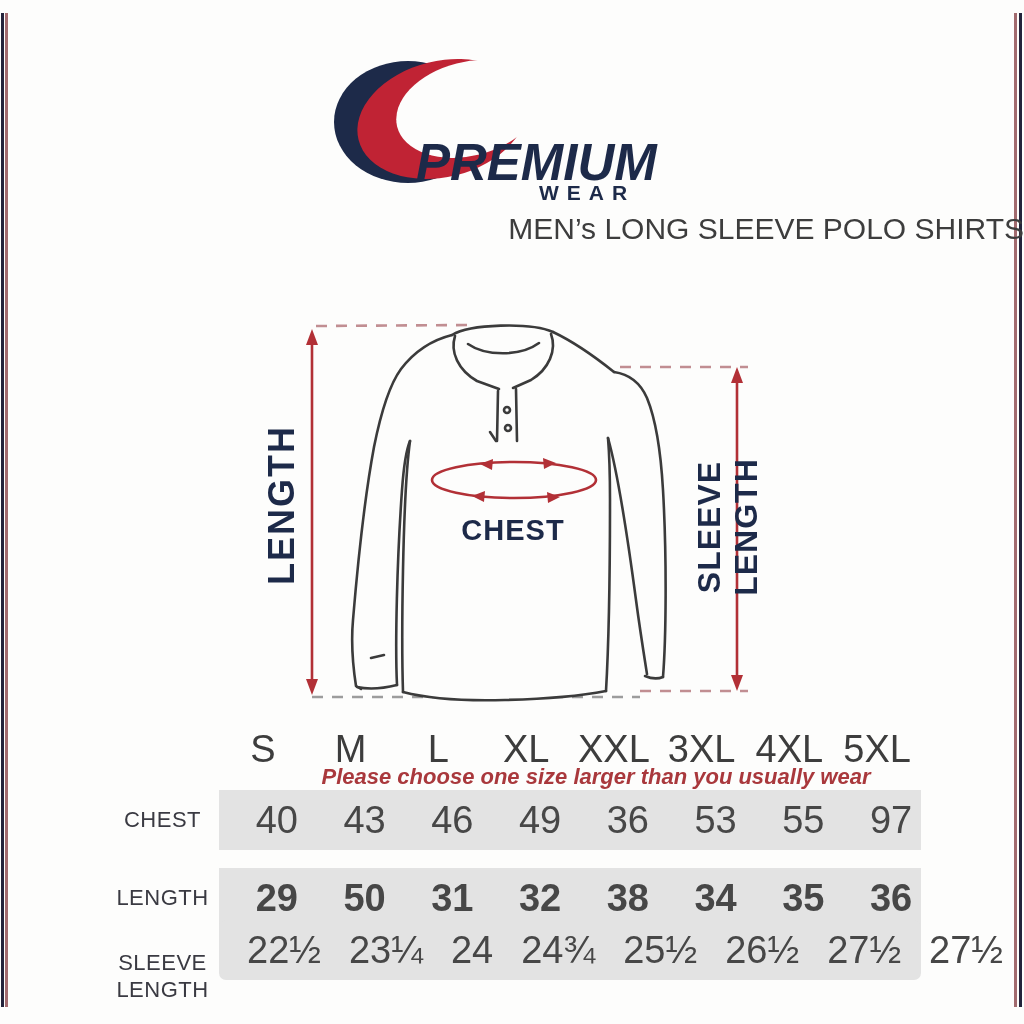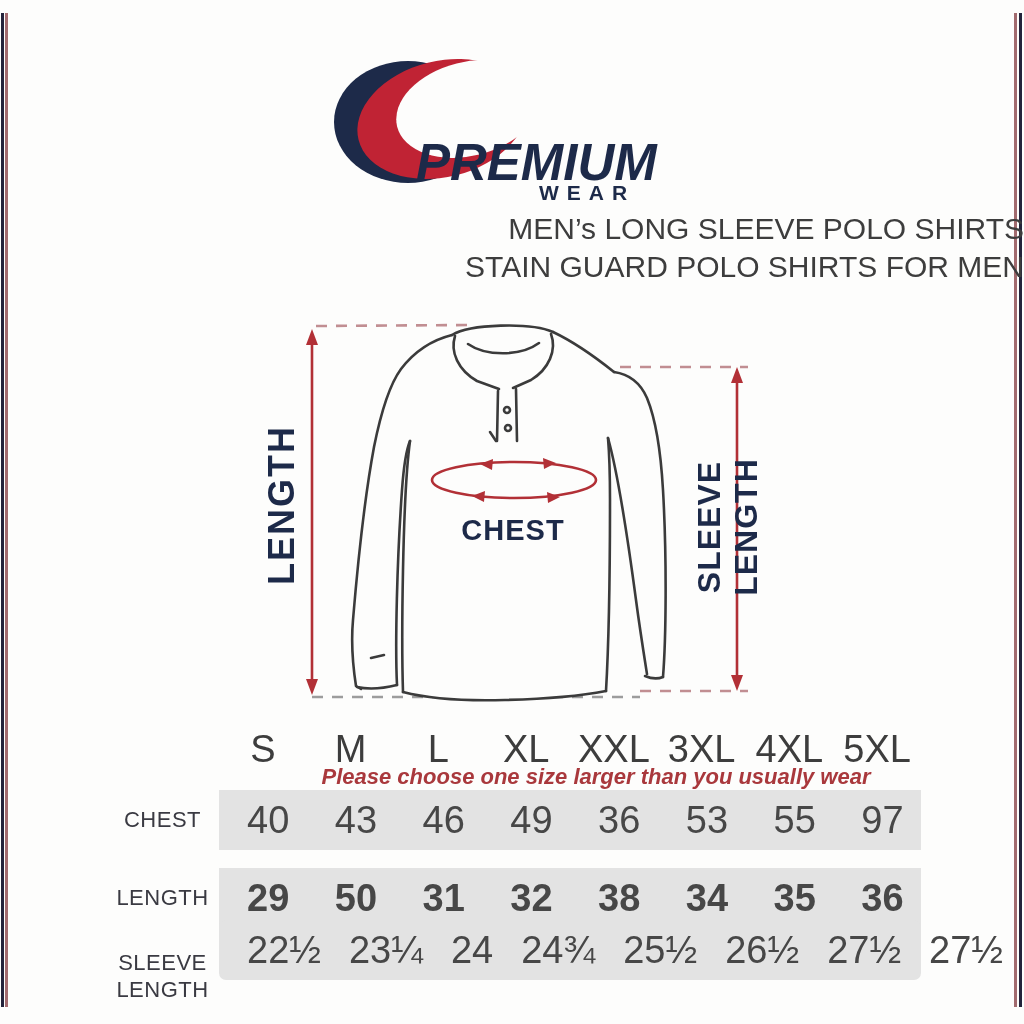--- a/index.html
+++ b/index.html
@@ -42,21 +42,21 @@
   .red-fill{fill:var(--arrow_red);stroke:none;}
   .dash-pink{stroke:var(--dash_pink);stroke-width:2.6;stroke-dasharray:11 9;fill:none;}
   .dash-gray{stroke:var(--dash_gray);stroke-width:2.6;stroke-dasharray:11 9;fill:none;}
 
   
   .sizes-row{position:absolute;left:219px;top:728px;width:702px;display:flex;}
   .size-cell{flex:1;text-align:center;font-size:38px;color:var(--text_dark);}
   .note{position:absolute;left:246px;top:764px;width:700px;text-align:center;font-size:22px;font-style:italic;font-weight:600;color:var(--note_red);}
   .row-label{position:absolute;left:100px;width:125px;text-align:center;font-size:22px;line-height:27px;color:#3a3a42;letter-spacing:0.5px;}
   .band{position:absolute;left:219px;width:702px;height:60px;background:var(--band_gray);display:flex;align-items:center;}
-  .val-cell{flex:1;font-size:38px;color:var(--value_dark);padding-left:28px;}
+  .val-cell{flex:1;text-align:center;font-size:38px;color:var(--value_dark);padding-left:28px;}
   .band1{top:790px;} .lab1{top:806px;}
   .band2{top:868px;font-weight:bold;} .lab2{top:884px;}
   .band3{top:920px;border-radius:7px;} .lab3{top:949px;}
 </style>
 </head>
 <body>
 
 <div class="canvas">
 
   <div class="vline vl-dark-left"></div>
@@ -69,21 +69,20 @@
       <ellipse cx="88" cy="67" rx="74" ry="61" fill="var(--navy)"></ellipse>
       <ellipse cx="122" cy="64" rx="86" ry="58" fill="var(--logo_red)" transform="rotate(-14 122 64)"></ellipse>
       <ellipse cx="148" cy="54" rx="73" ry="47" fill="var(--background)" transform="rotate(-14 148 54)"></ellipse>
     </svg>
     <div class="brand">PREMIUM</div>
     <div class="brand-sub">WEAR</div>
   </div>
 
   <div class="title">
     <div>MEN’s LONG SLEEVE POLO SHIRTS</div>
-    <div>STAIN GUARD POLO SHIRTS FOR MEN</div>
   </div>
 
   <svg class="diagram-svg" width="520" height="420" viewBox="250 305 520 420">
 
     <path class="dash-gray" d="M312,697 L640,697"></path>
     <path class="dash-pink" d="M640,691 L748,691"></path>
 
     <path class="sketch-fill" d="
       M452,335 C432,340 414,352 401,369 C390,384 381,412 374,447 C366,490 358,560 353,620
       C351,642 352,660 356,686 L361,689 L397,685 C395,645 397,560 402,490 C404,462 407,448 410,441

